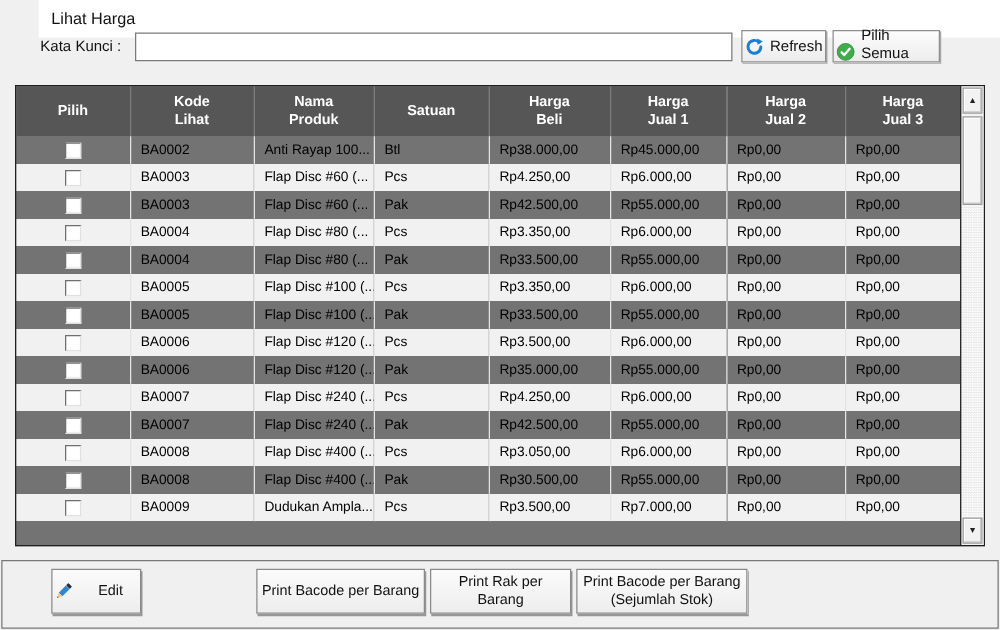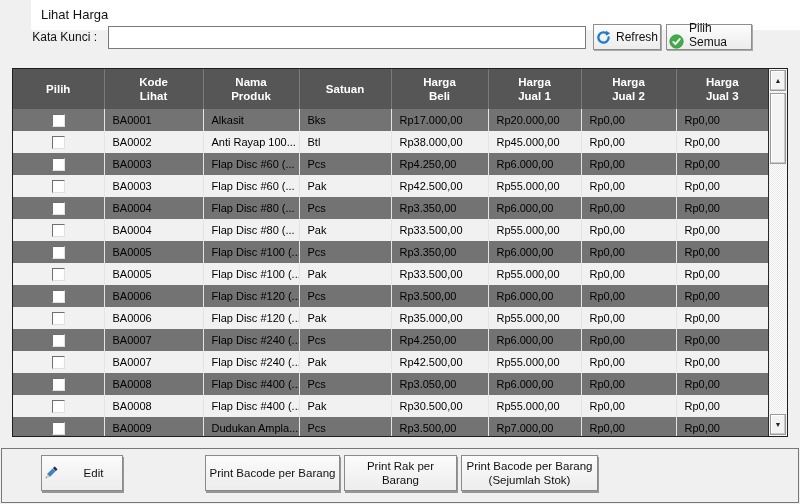--- a/index.html
+++ b/index.html
@@ -60,21 +60,21 @@
   .sb-thumb { position:absolute; left:1px; top:24px; width:16px; height:71px; background:#f4f4f4;
               border:1px solid #9b9b9b; box-shadow:inset -1px -1px 0 #c9c9c9, inset 1px 1px 0 #fff; }
 
   
   .footer { position:absolute; left:1px; right:1px; top:448px; bottom:1px;
             border:1px solid #787878; background:#f0f0f0; }
   .ft-btn { position:absolute; top:6px; height:36px; background:linear-gradient(#fbfbfb,#ededed);
             border:1px solid #8a8a8a; box-shadow:1px 2px 0 #979797;
             display:flex; align-items:center; justify-content:center; gap:6px;
             font-size:11.5px; color:#111; text-align:center; white-space:pre-line; line-height:14px; }
-  .ft-edit { left:39px; width:82px; }
+  .ft-edit { left:39px; width:72px; }
   .ft-cetak { left:122px; width:77px; }
   .ft-b1 { left:203px; width:135px; }
   .ft-b2 { left:342px; width:113px; }
   .ft-b3 { left:459px; width:137px; }
   .ft-b4 { left:600px; width:169px; }
   .ft-edit .lbl, .ft-cetak .lbl { flex:1; text-align:center; }
   .icon { display:inline-flex; flex:none; }
 </style>
 </head>
 <body>
@@ -127,30 +127,20 @@
 Jual 1</th>
               <th>Harga
 Jual 2</th>
               <th>Harga
 Jual 3</th>
             </tr>
           </thead>
         <tbody>
             <tr>
               <td class="sel"><span class="cb"></span></td>
-              <td>BA0001</td>
-              <td>Alkasit</td>
-              <td>Bks</td>
-              <td>Rp17.000,00</td>
-              <td>Rp20.000,00</td>
-              <td>Rp0,00</td>
-              <td>Rp0,00</td>
-            </tr>
-            <tr>
-              <td class="sel"><span class="cb"></span></td>
               <td>BA0002</td>
               <td>Anti Rayap 100...</td>
               <td>Btl</td>
               <td>Rp38.000,00</td>
               <td>Rp45.000,00</td>
               <td>Rp0,00</td>
               <td>Rp0,00</td>
             </tr>
             <tr>
               <td class="sel"><span class="cb"></span></td>

